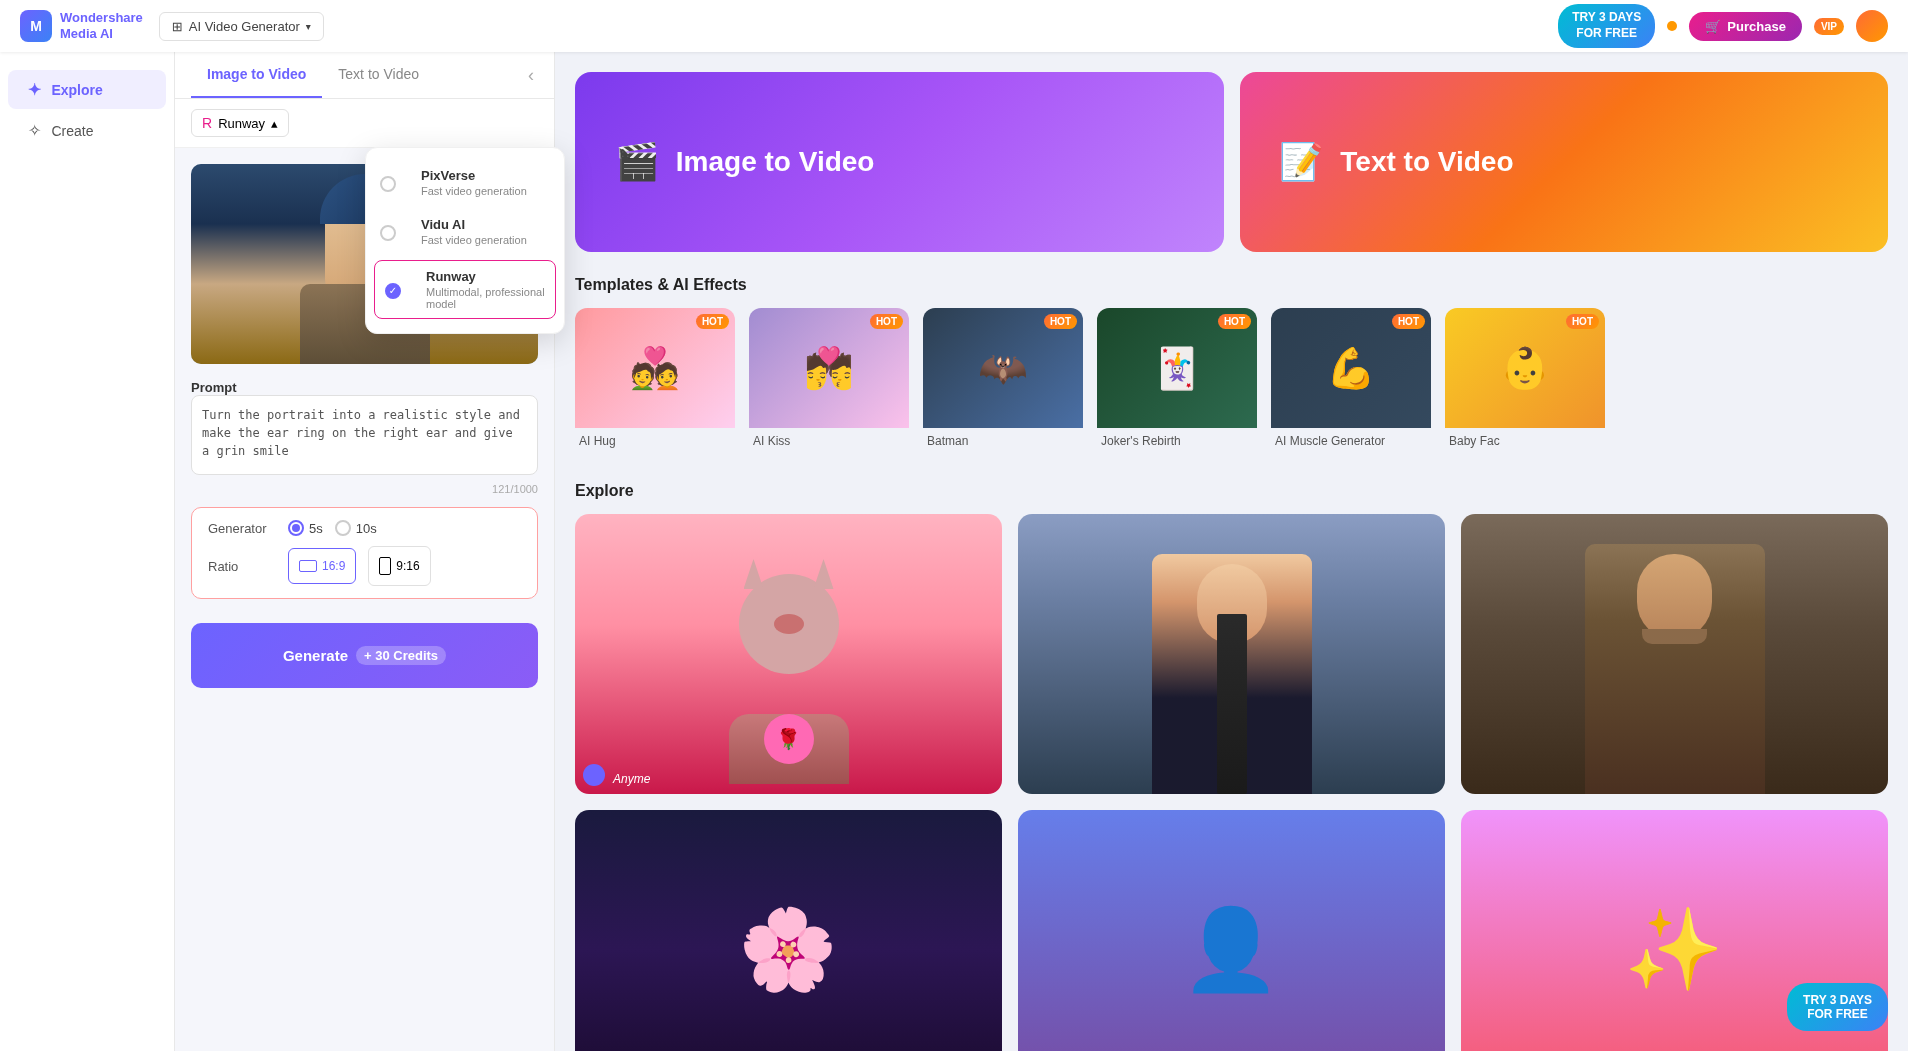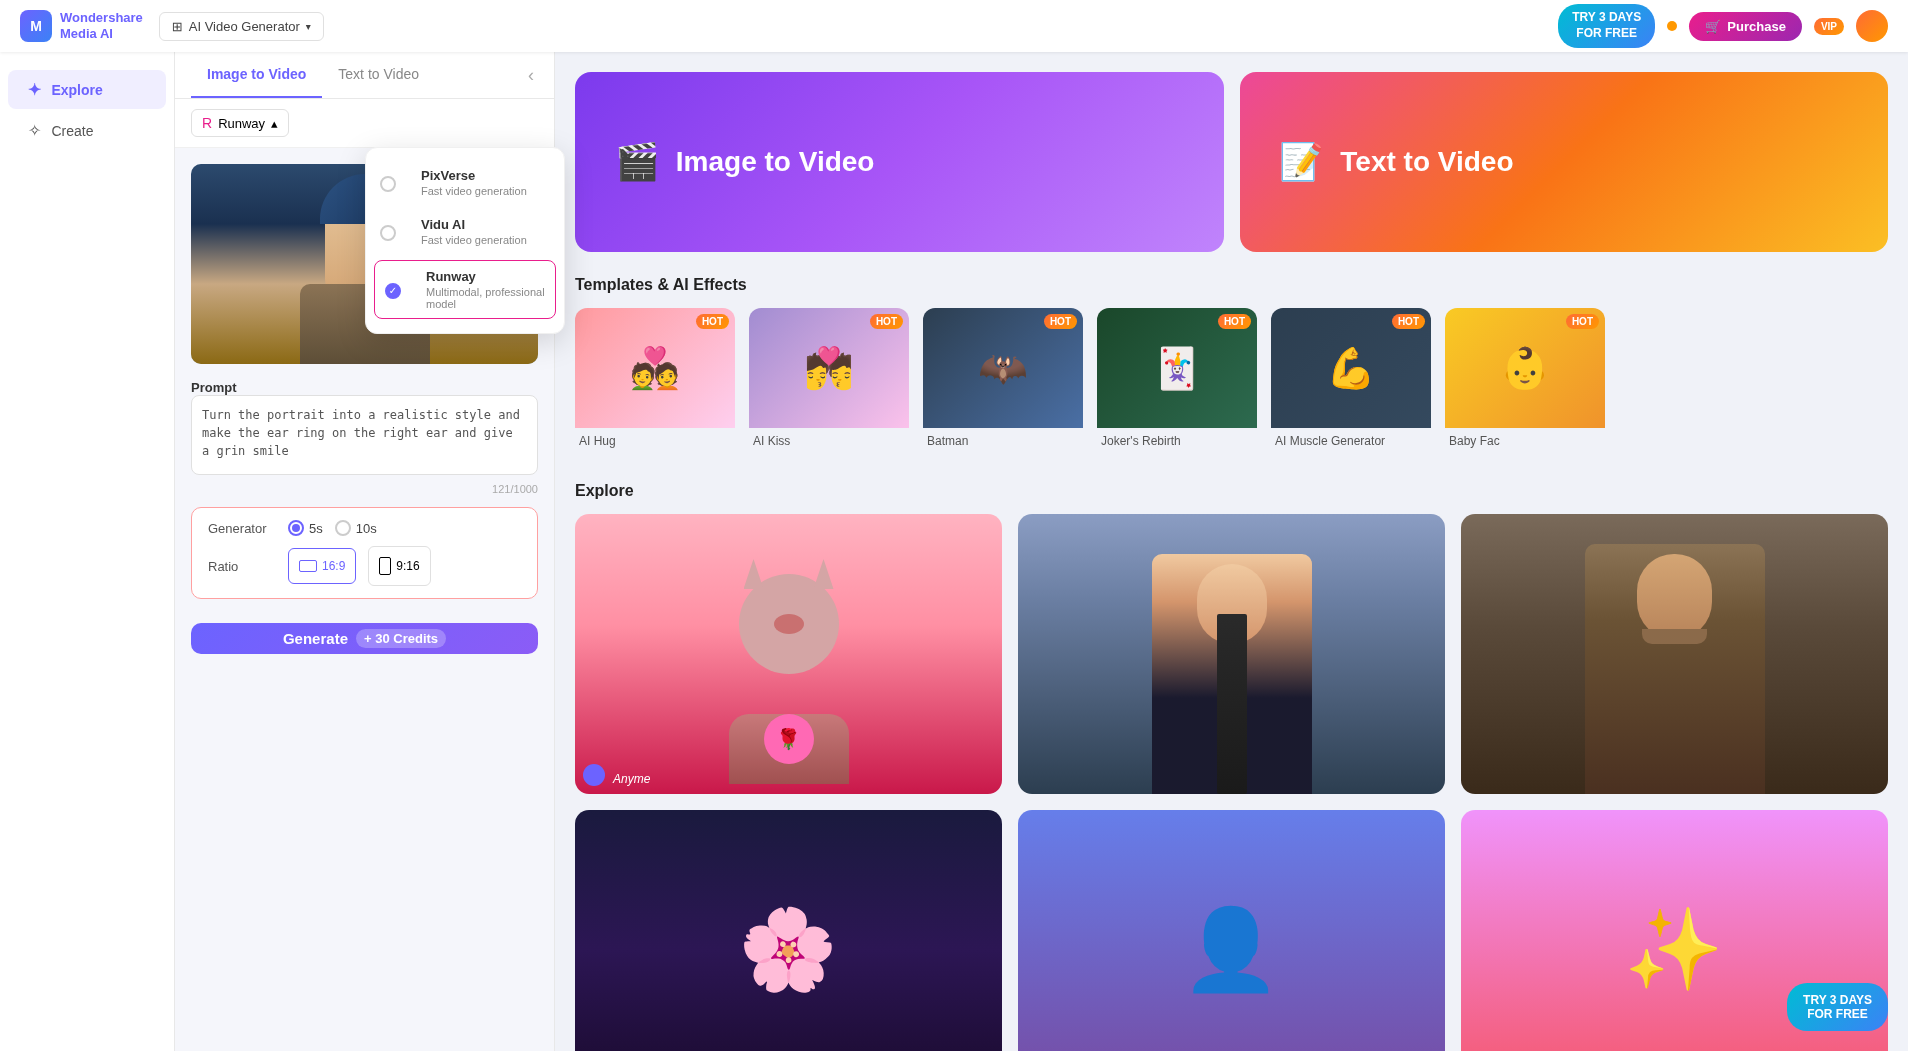--- a/index.html
+++ b/index.html
@@ -68,21 +68,21 @@
     .radio-item { display: flex; align-items: center; gap: 5px; font-size: 13px; color: #444; cursor: pointer; }
     .radio-dot { width: 16px; height: 16px; border-radius: 50%; border: 2px solid #6c63ff; display: flex; align-items: center; justify-content: center; }
     .radio-dot.checked::after { content: ''; width: 8px; height: 8px; background: #6c63ff; border-radius: 50%; display: block; }
     .radio-dot.unchecked { border-color: #ccc; }
     .ratio-btn { display: flex; align-items: center; gap: 5px; padding: 10px 10px; border: 1.5px solid #e0e0e0; border-radius: 6px; font-size: 12px; cursor: pointer; }
     .ratio-btn.active { border-color: #6c63ff; color: #6c63ff; }
     .ratio-icon-16 { width: 18px; height: 12px; border: 1.5px solid currentColor; border-radius: 2px; }
     .ratio-icon-9 { width: 12px; height: 18px; border: 1.5px solid currentColor; border-radius: 2px; }
 
     
-    .generate-btn { margin: 8px 16px 16px; width: calc(100% - 32px); padding: 6px; background: linear-gradient(135deg, #6c63ff, #8b5cf6); color: #fff; border: none; border-radius: 10px; font-size: 15px; font-weight: 600; cursor: pointer; display: flex; align-items: center; justify-content: center; gap: 8px; }
+    .generate-btn { margin: 8px 16px 16px; width: calc(100% - 32px); padding: 23px; background: linear-gradient(135deg, #6c63ff, #8b5cf6); color: #fff; border: none; border-radius: 10px; font-size: 15px; font-weight: 600; cursor: pointer; display: flex; align-items: center; justify-content: center; gap: 8px; }
     .credits-badge { background: rgba(255,255,255,0.25); padding: 2px 8px; border-radius: 10px; font-size: 13px; }
 
     
     .dropdown-overlay { position: absolute; top: 95px; left: 190px; width: 200px; background: #fff; border-radius: 12px; box-shadow: 0 8px 30px rgba(0,0,0,0.15); z-index: 200; padding: 10px 0; border: 1px solid #f0f0f0; }
     .dropdown-item { display: flex; align-items: center; gap: 25px; padding: 10px 14px; cursor: pointer; }
     .dropdown-item.selected { border: 1.5px solid #e91e8c; border-radius: 8px; margin: 4px 8px; padding: 8px 10px; }
     .dropdown-radio { width: 16px; height: 16px; border-radius: 50%; border: 2px solid #ccc; margin-top: 2px; flex-shrink: 0; }
     .dropdown-radio.selected-radio { border-color: #6c63ff; background: #6c63ff; display: flex; align-items: center; justify-content: center; }
     .dropdown-radio.selected-radio::after { content: '✓'; color: #fff; font-size: 10px; }
     .dropdown-name { font-size: 13px; font-weight: 600; color: #333; }

